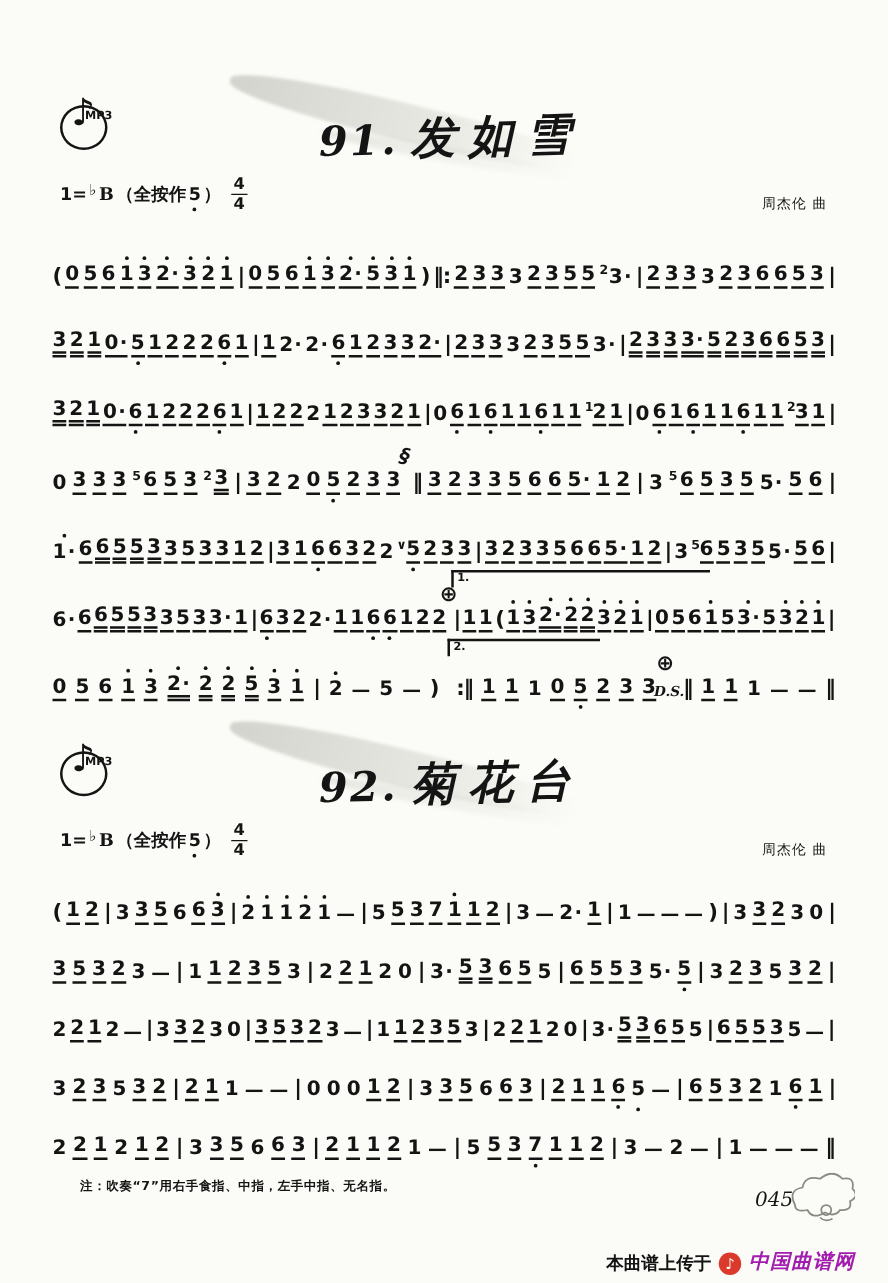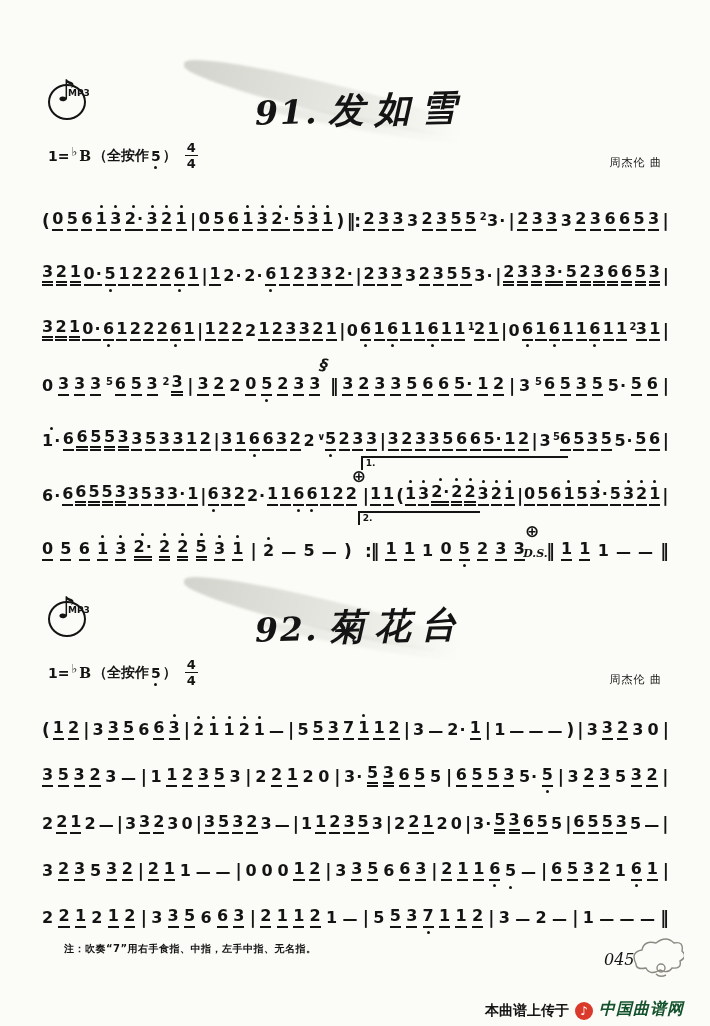--- a/index.html
+++ b/index.html
@@ -87,21 +87,21 @@
     font-family:"DejaVu Serif",serif;font-style:italic;font-weight:normal;font-size:16px;
   }
   .watermark{
     position:absolute;right:26px;bottom:6px;display:flex;align-items:flex-end;gap:6px;
     font-size:14px;font-weight:bold;
   }
   .site-logo{
     width:18px;height:18px;border-radius:50% 50% 50% 50%;background:#d93a2b;color:#fff;
     display:inline-flex;align-items:center;justify-content:center;font-size:12px;line-height:1;
   }
-  .site-name{color:#14532d;font-size:16px;font-weight:bold;font-style:italic;letter-spacing:1px;}
+  .site-name{color:#a21caf;font-size:16px;font-weight:bold;font-style:italic;letter-spacing:1px;}
 </style>
 </head>
 <body>
 
 <div class="sheet">
 
   <div class="song-head">
     <div class="mp3-icon">
       <span class="mp3-circle"></span>
       <span class="mp3-note">♪</span>

